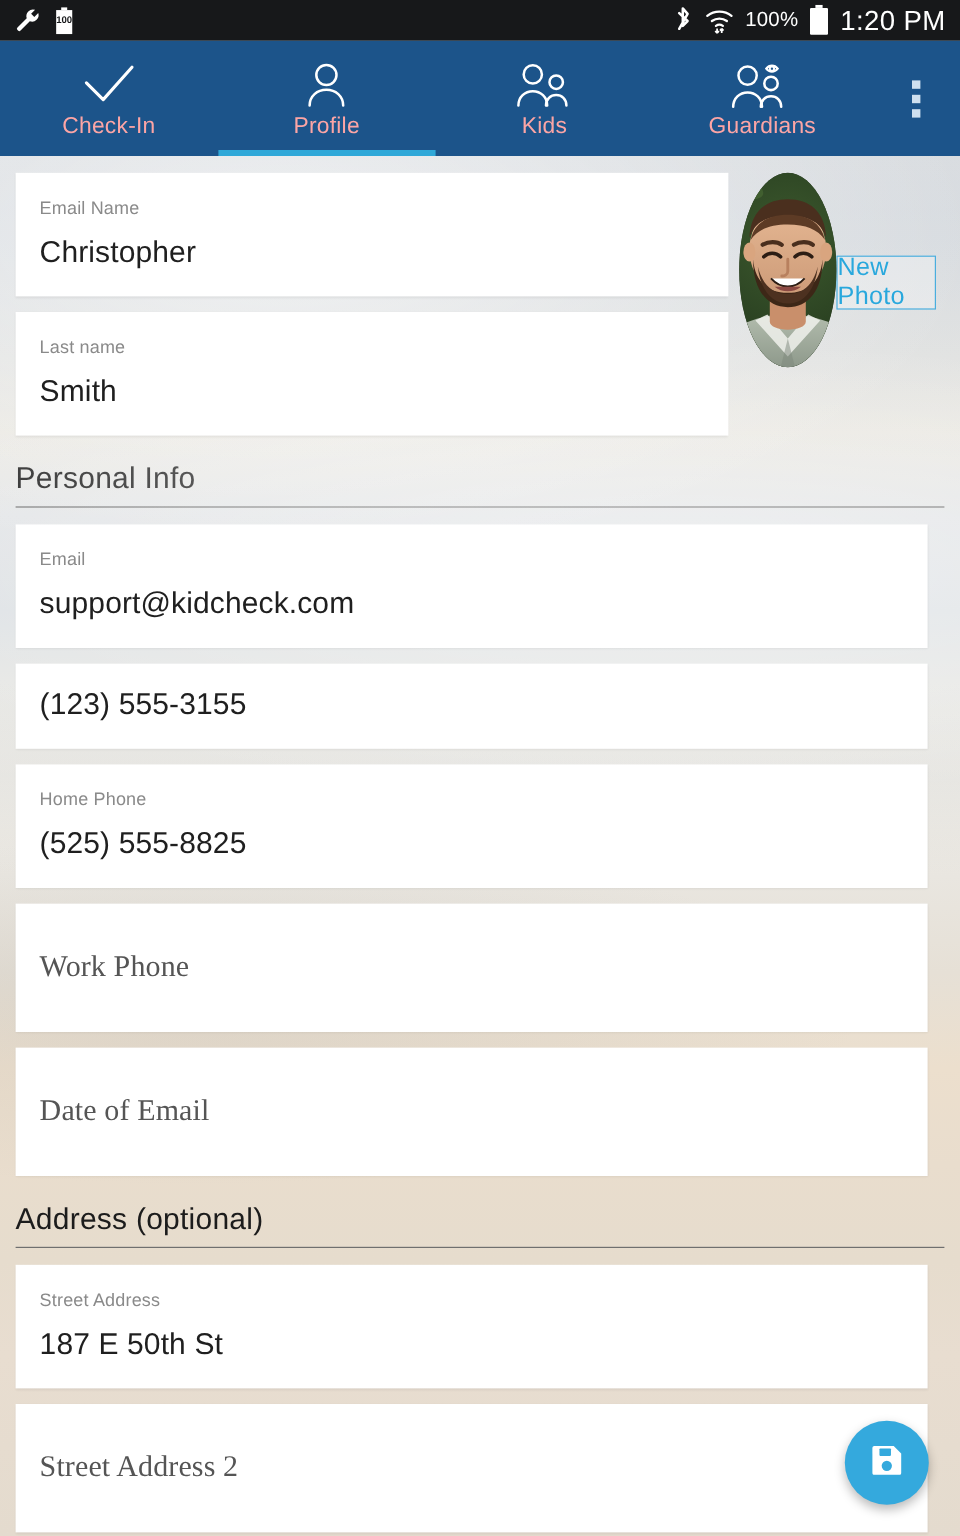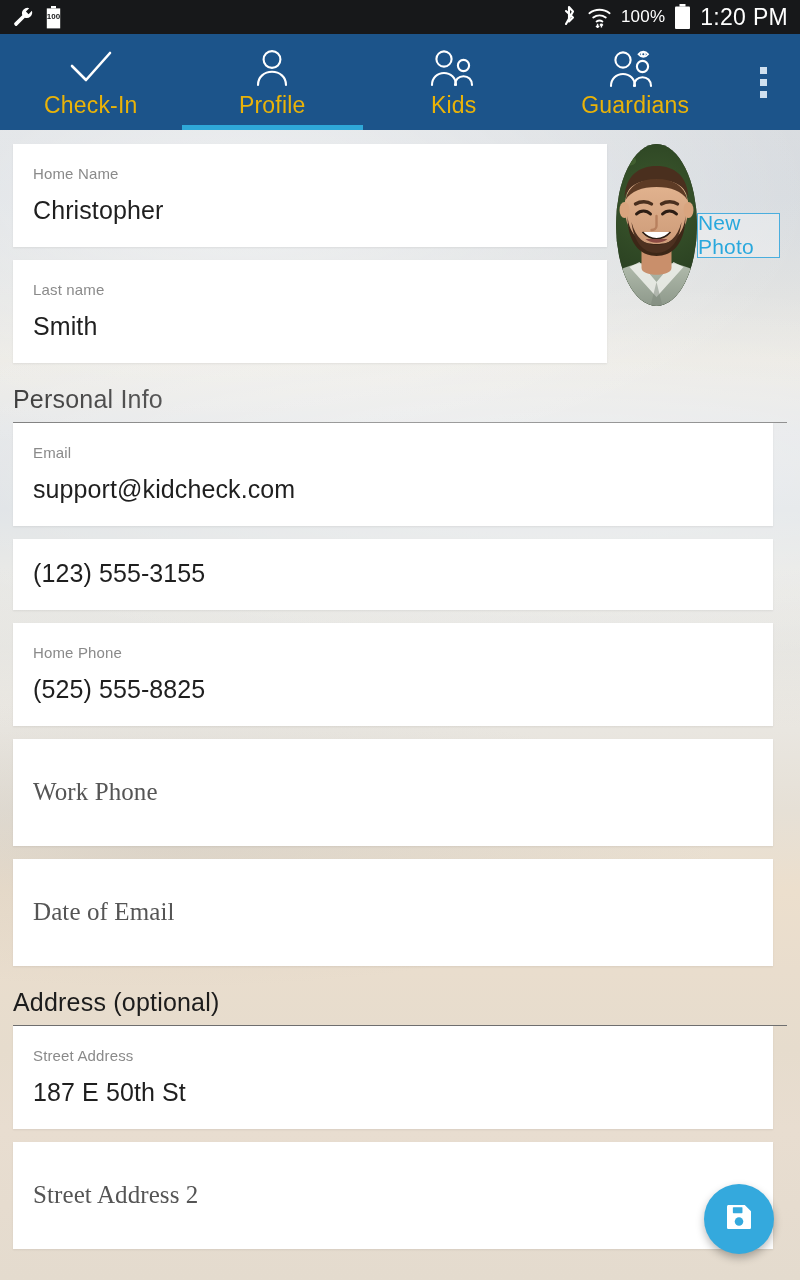--- a/index.html
+++ b/index.html
@@ -30,21 +30,21 @@
     position:absolute; top:34px; left:0; width:800px; height:96px;
     background:#1c548a;
     display:flex; align-items:stretch;
   }
   .tab{
     flex:1 1 0; position:relative;
     display:flex; flex-direction:column; align-items:center; justify-content:center;
     gap:5px; padding-top:4px;
   }
   .tab .ticon{ height:38px; display:flex; align-items:center; justify-content:center; }
-  .tab .tlabel{ font-size:23px; color:#eab308; letter-spacing:.2px; }
+  .tab .tlabel{ font-size:19px; color:#fca5a5; letter-spacing:.2px; }
   .tab.active::after{
     content:""; position:absolute; left:0; right:0; bottom:0; height:5px;
     background:#2fa8d8;
   }
   .overflow{
     width:74px; display:flex; flex-direction:column; align-items:center;
     justify-content:center; gap:5px;
   }
   .overflow span{ width:7px; height:7px; background:#cfe0ef; display:block; }
 
@@ -119,21 +119,21 @@
     display:flex; align-items:center; justify-content:center;
   }
 
   
   .section{
     margin:22px 13px 0 13px; padding-bottom:8px;
     border-bottom:1px solid #6f6f6f;
     font-size:25px; color:#1c1c1c; letter-spacing:.2px;
   }
 
-  .stack{ }
+  .stack{ margin-top:14px; }
   .stack .card{ width:760px; margin:0 0 13px 13px; }
 
   
   .fab{
     position:absolute; right:26px; bottom:26px;
     width:70px; height:70px; border-radius:50%;
     background:#34a9dd; box-shadow:0 4px 9px rgba(0,0,0,.28);
     display:flex; align-items:center; justify-content:center;
   }
 </style>
@@ -236,21 +236,21 @@
       <span></span>
     </div>
   </div>
 
   <div class="content">
 
     <div class="namerow">
 
       <div class="card name-card">
         <div class="field filled">
-          <div class="flabel">Home Name</div>
+          <div class="flabel">Email Name</div>
           <div class="fvalue">Christopher</div>
         </div>
       </div>
 
       <div style="height:13px"></div>
 
       <div class="card name-card">
         <div class="field filled">
           <div class="flabel">Last name</div>
           <div class="fvalue">Smith</div>

